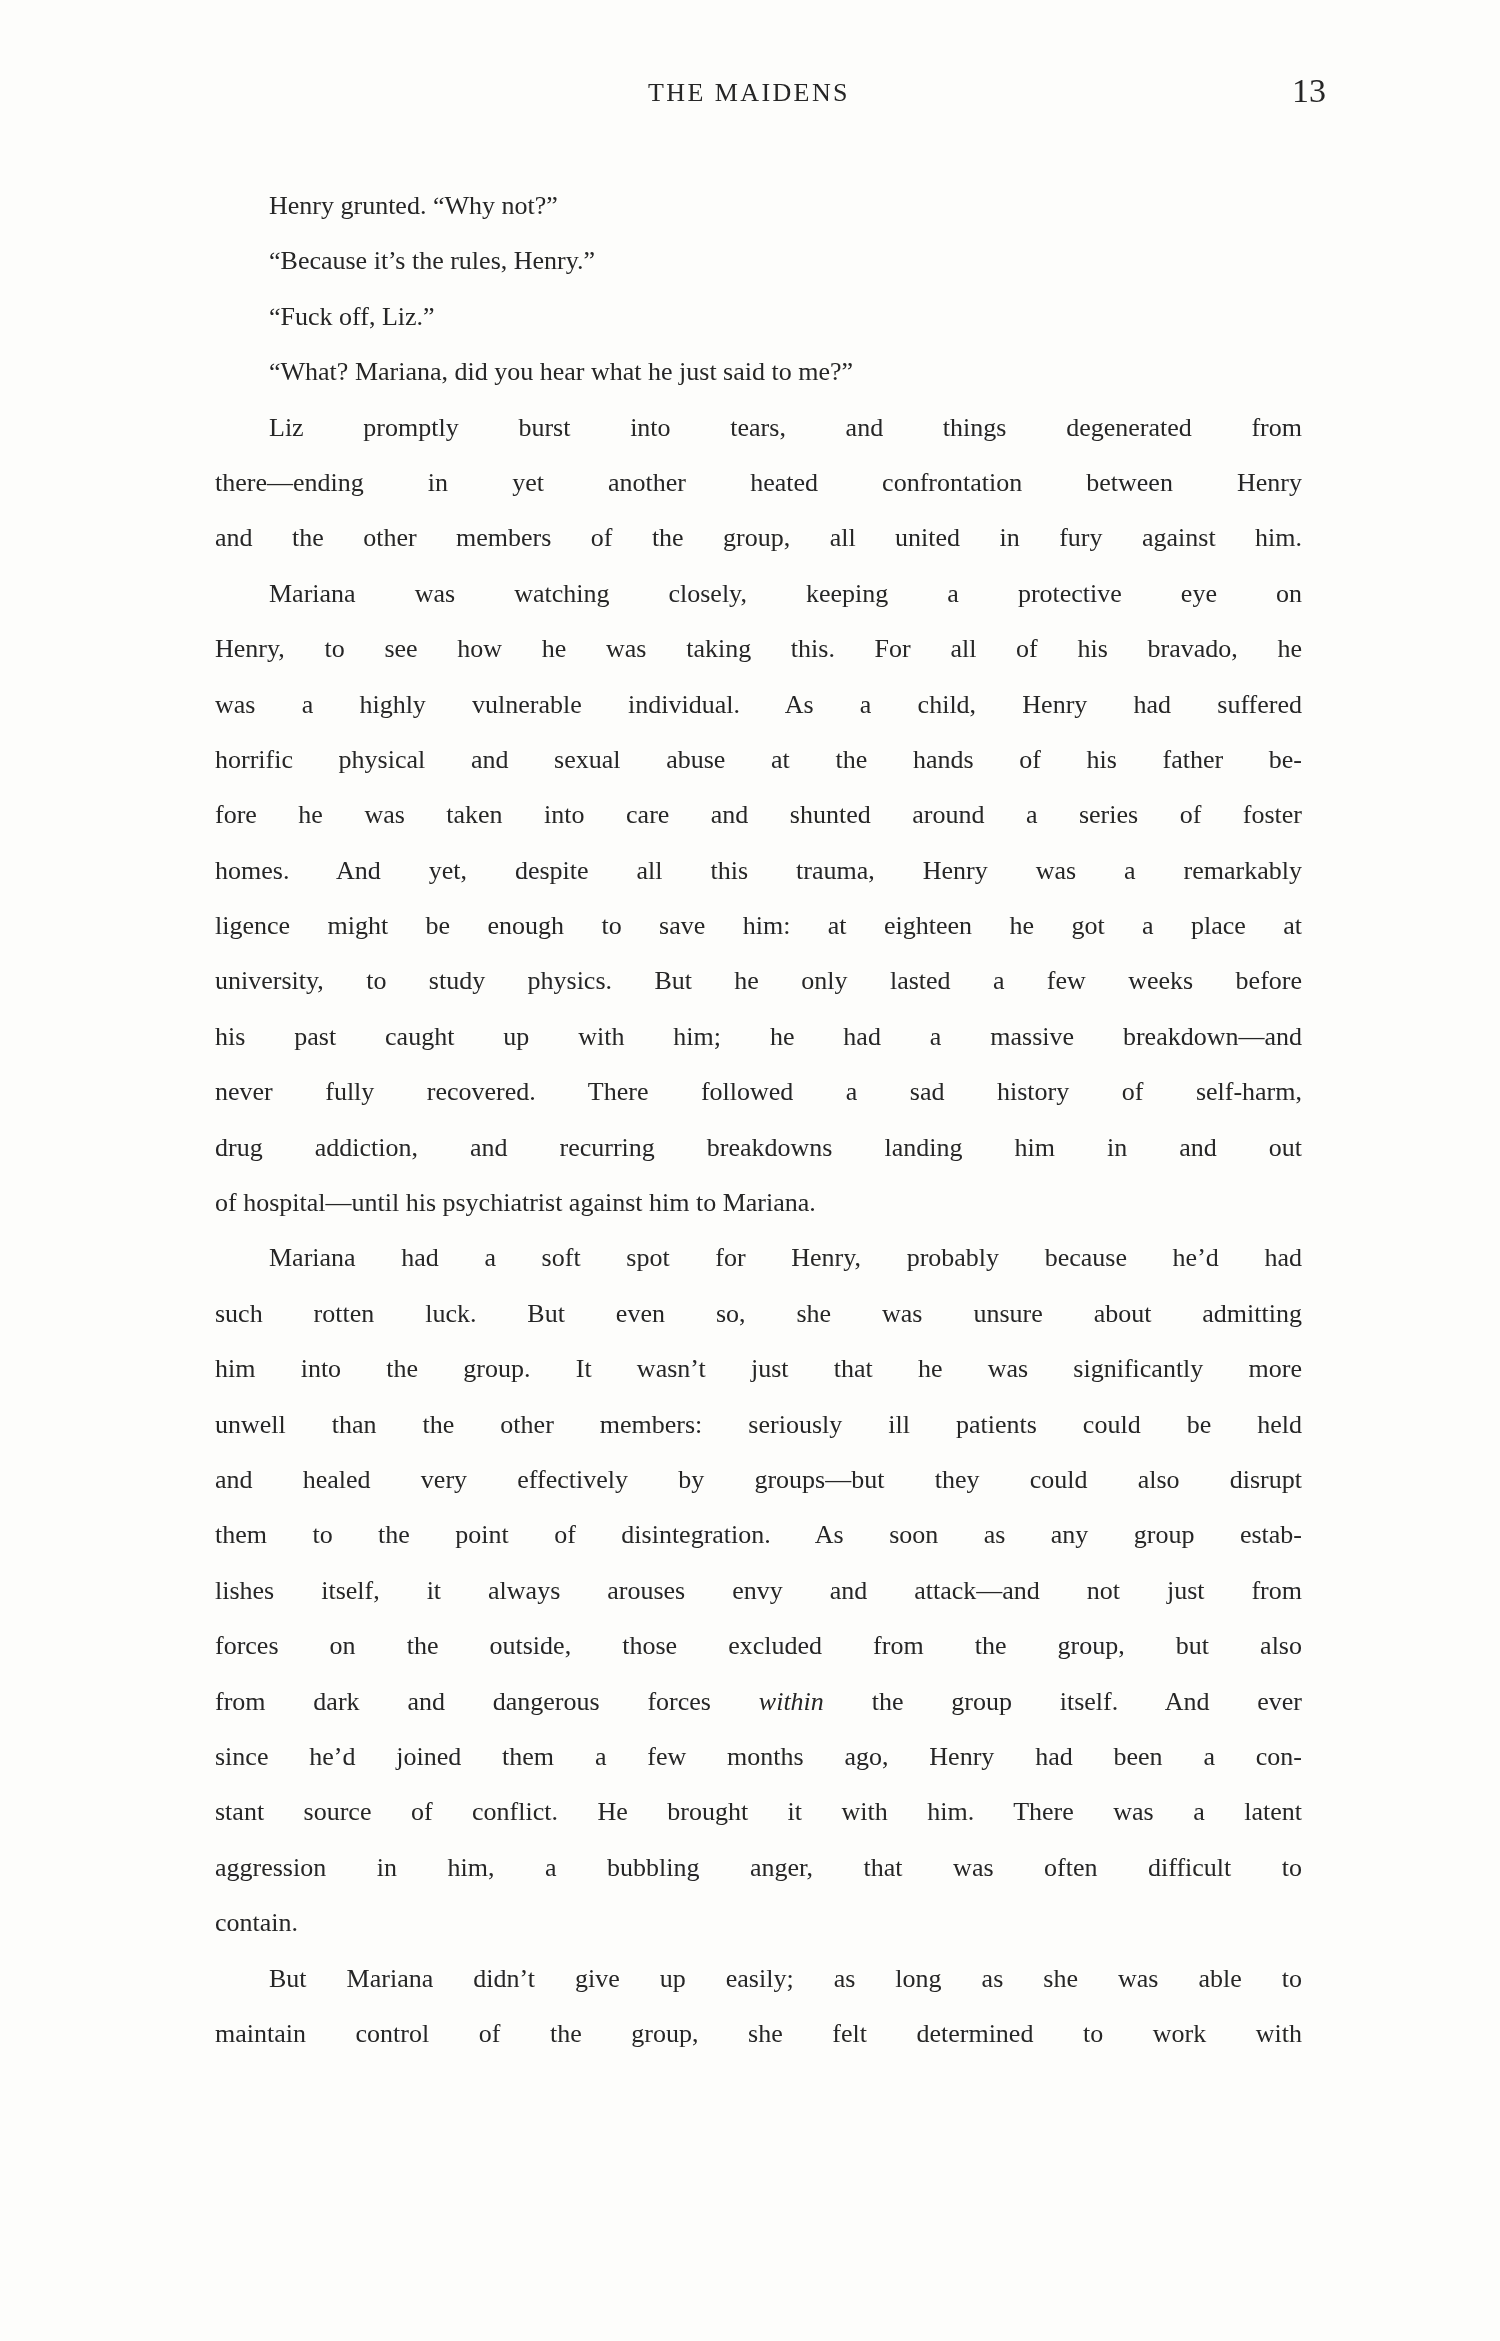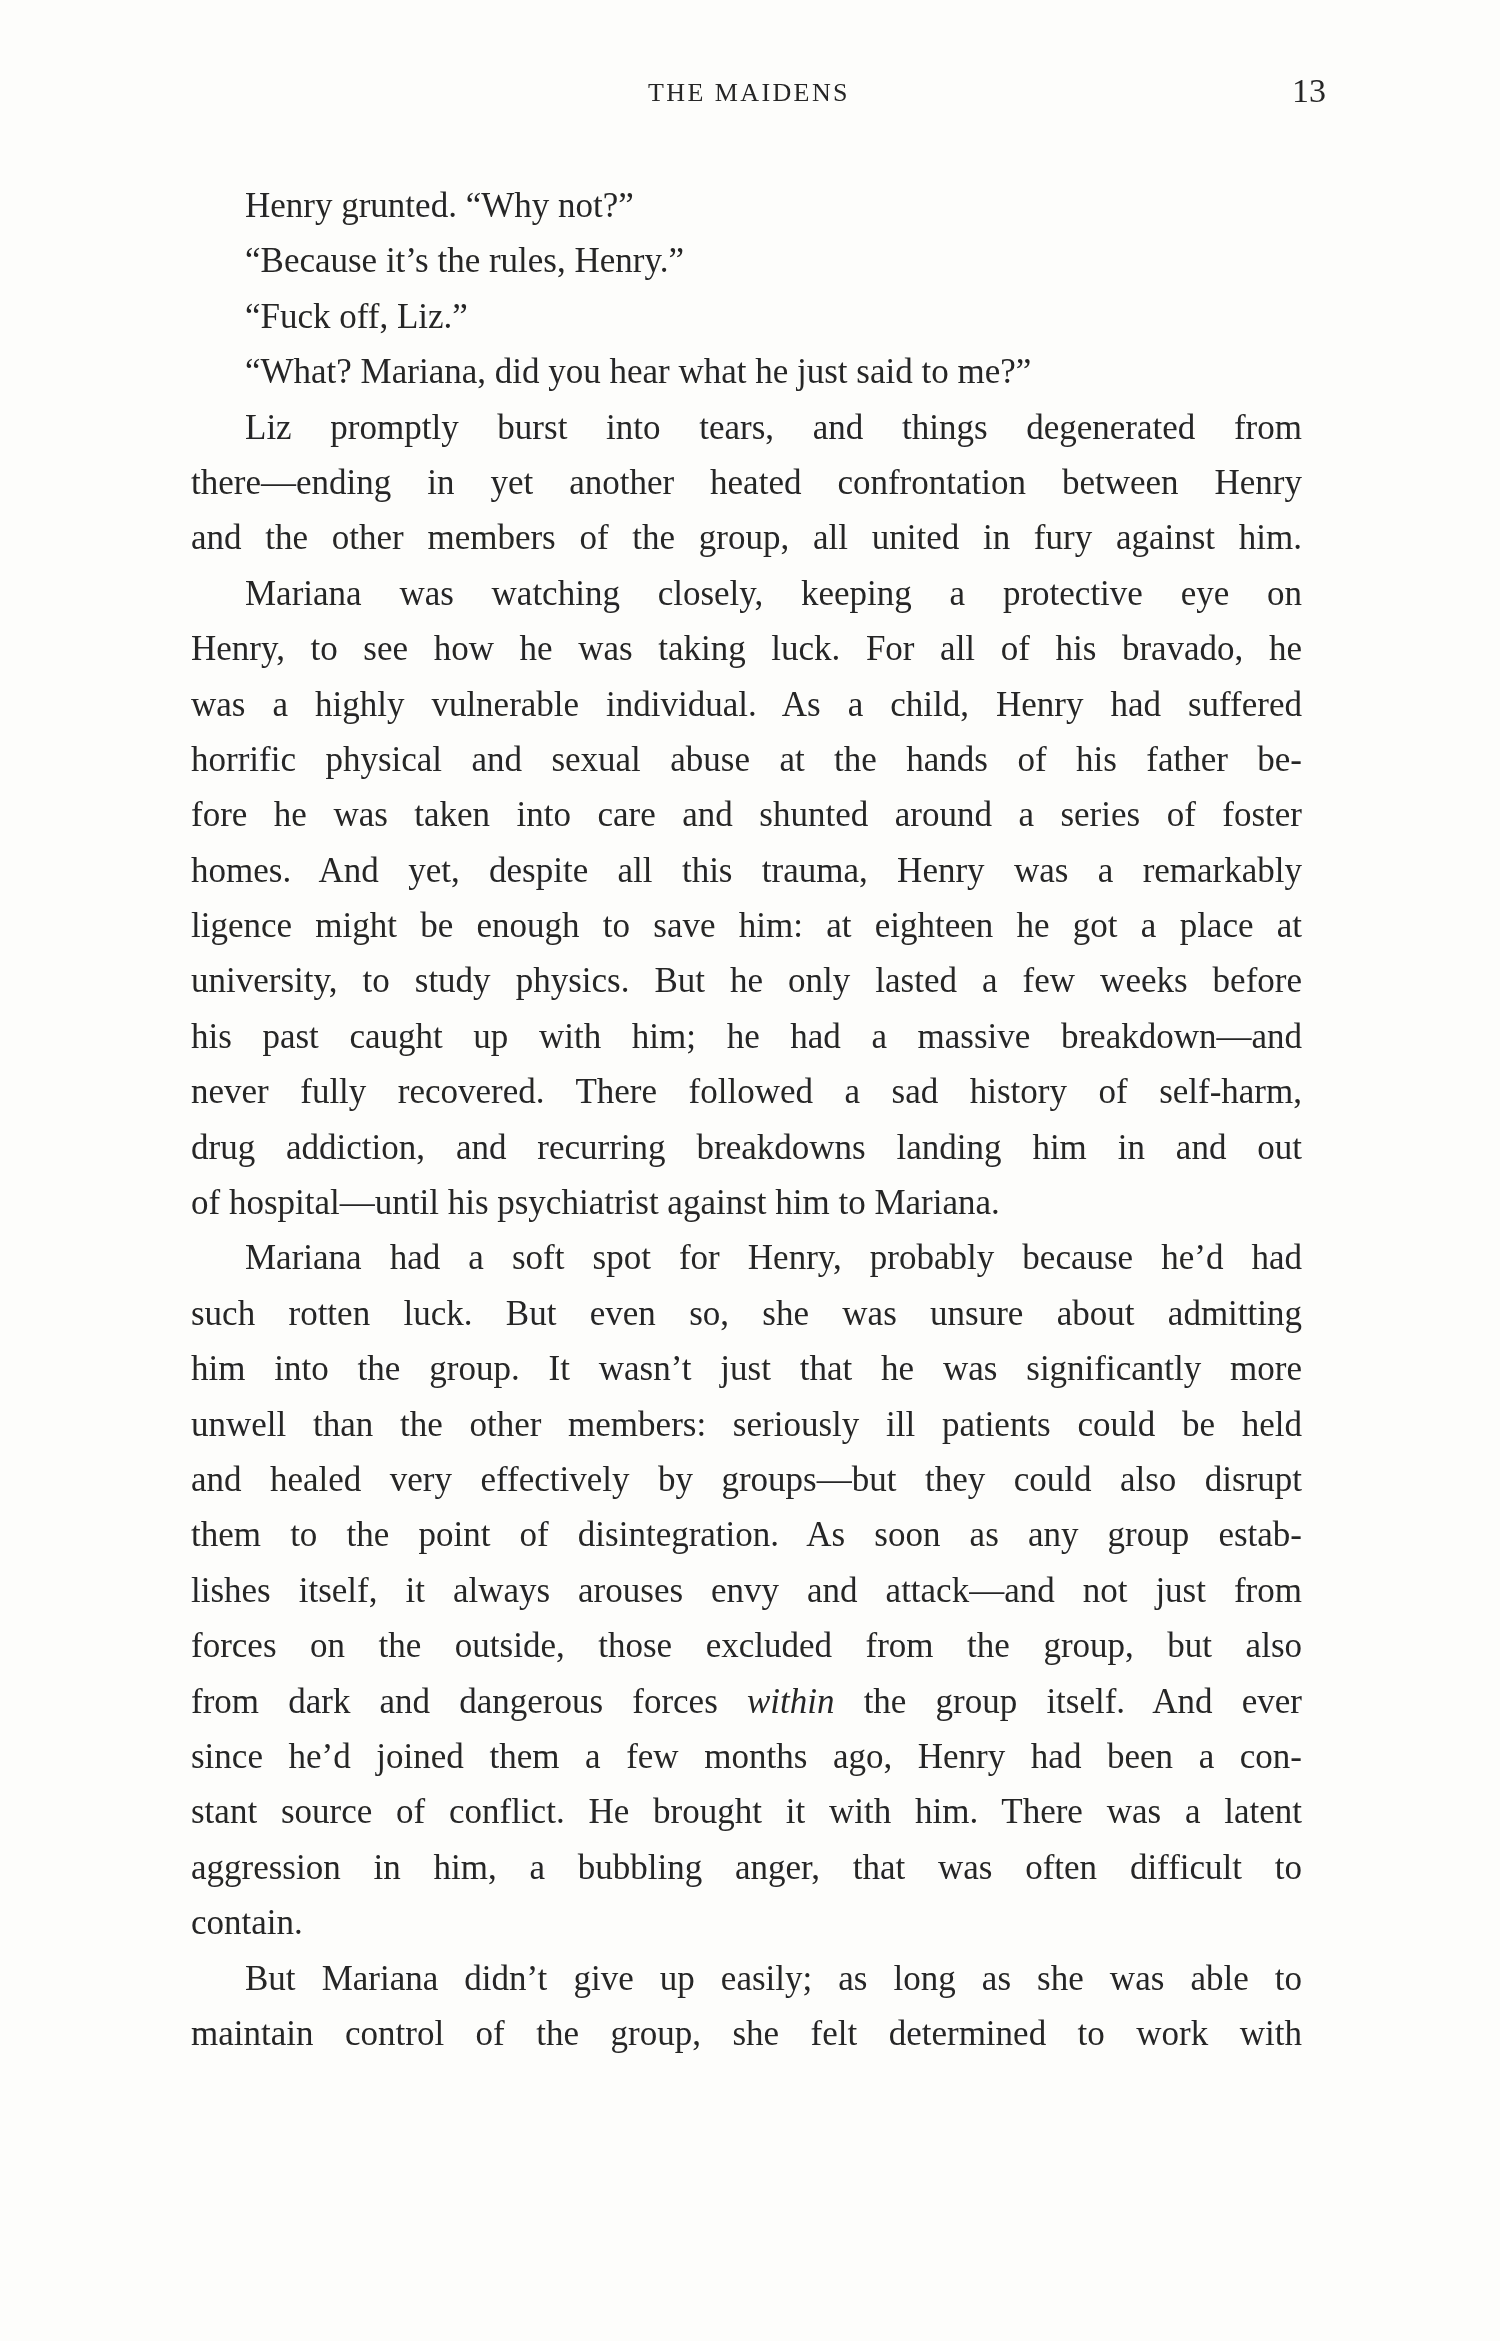--- a/index.html
+++ b/index.html
@@ -42,25 +42,26 @@
   .body-text {
     position: absolute;
     left: 191px;
     top: 178px;
     width: 1111px;
   }
   .line {
     display: block;
     height: 55.4px;
     line-height: 55.4px;
-    font-size: 35px;
+    font-size: 26px;
     white-space: nowrap;
     text-align: justify;
     text-align-last: justify;
     overflow: visible;
+    margin-left: 24px;
   }
   .line.indent { padding-left: 54px; }
   .line.last { text-align: left; text-align-last: left; }
   .line em { font-style: italic; font-family: Liberation Serif, serif; }
 </style>
 </head>
 <body>
 
 <div class="page">
   <div class="running-head">
@@ -70,21 +71,21 @@
 
   <div class="body-text">
     <span class="line indent last">Henry grunted. “Why not?”</span>
     <span class="line indent last">“Because it’s the rules, Henry.”</span>
     <span class="line indent last">“Fuck off, Liz.”</span>
     <span class="line indent last">“What? Mariana, did you hear what he just said to me?”</span>
     <span class="line indent">Liz promptly burst into tears, and things degenerated from</span>
     <span class="line">there—ending in yet another heated confrontation between Henry</span>
     <span class="line">and the other members of the group, all united in fury against him.</span>
     <span class="line indent">Mariana was watching closely, keeping a protective eye on</span>
-    <span class="line">Henry, to see how he was taking luck. For all of his bravado, he</span>
+    <span class="line">Henry, to see how he was taking this. For all of his bravado, he</span>
     <span class="line">was a highly vulnerable individual. As a child, Henry had suffered</span>
     <span class="line">horrific physical and sexual abuse at the hands of his father be-</span>
     <span class="line">fore he was taken into care and shunted around a series of foster</span>
     <span class="line">homes. And yet, despite all this trauma, Henry was a remarkably</span>
     <span class="line">ligence might be enough to save him: at eighteen he got a place at</span>
     <span class="line">university, to study physics. But he only lasted a few weeks before</span>
     <span class="line">his past caught up with him; he had a massive breakdown—and</span>
     <span class="line">never fully recovered. There followed a sad history of self-harm,</span>
     <span class="line">drug addiction, and recurring breakdowns landing him in and out</span>
     <span class="line last">of hospital—until his psychiatrist against him to Mariana.</span>

